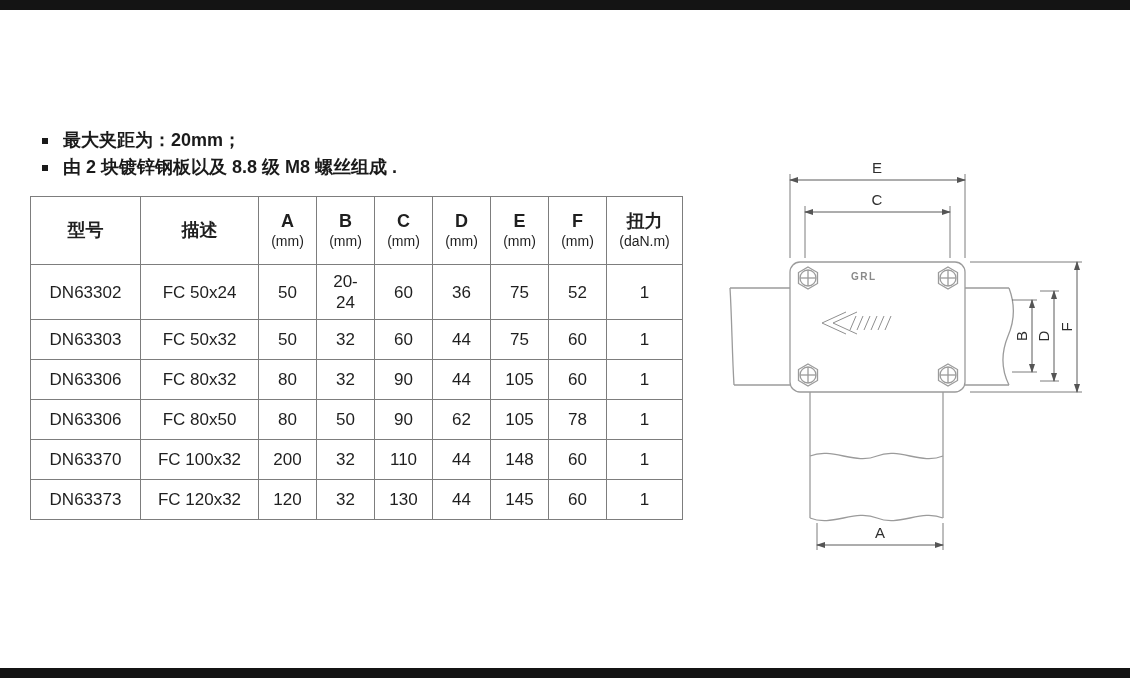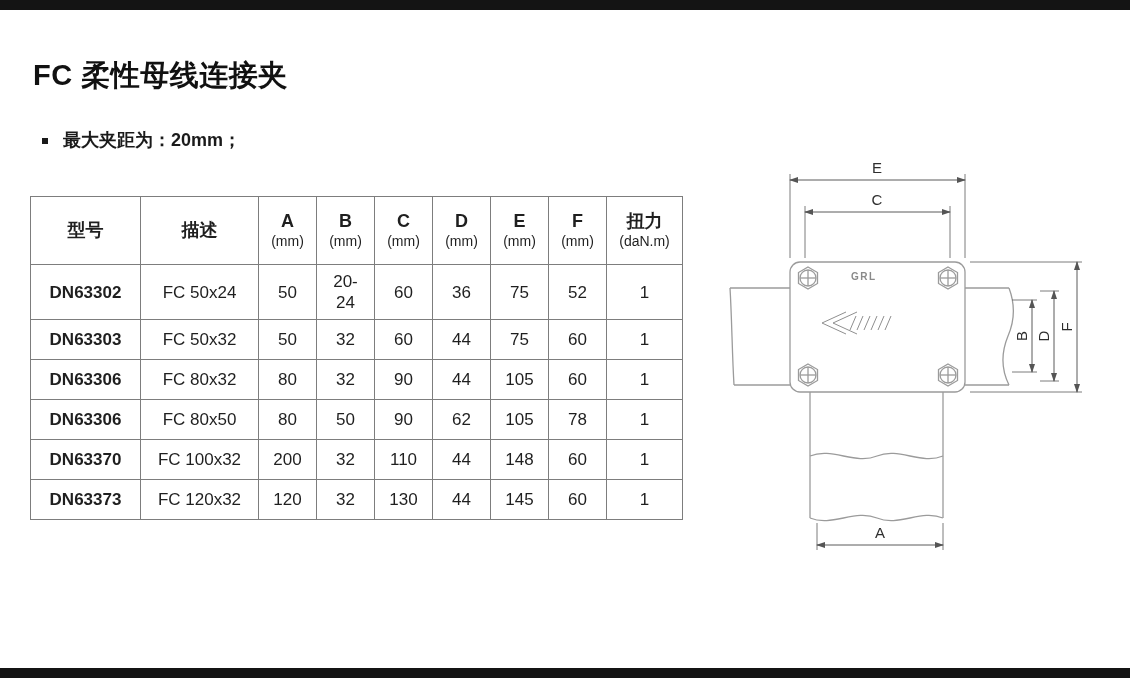--- a/index.html
+++ b/index.html
@@ -17,45 +17,48 @@
   .bullets li { display:flex; align-items:center; gap:15px; font-size:18px; font-weight:bold; color:#1a1a1a; line-height:27px; }
   .sq { width:6px; height:6px; background:#1a1a1a; flex:0 0 auto; }
 
   table.spec { position:absolute; left:30px; top:196px; width:652px; border-collapse:collapse; table-layout:fixed; font-size:17px; color:#1f1f1f; }
   .spec th, .spec td { border:1px solid #7d7d7d; text-align:center; vertical-align:middle; }
   .spec thead th { height:68px; font-weight:bold; padding:5px 2px; }
   .h-main { display:block; font-size:18px; line-height:21px; font-weight:bold; }
   .h-sub  { display:block; font-size:14px; line-height:18px; font-weight:normal; }
   .h-sub:empty { display:none; }
   .spec td { height:40px; padding:6px 3px; line-height:21px; }
-  .spec td.model { font-weight:bold; }
+  .spec td.model { font-weight:normal; }
   .bcell { display:inline-block; max-width:2.3em; }
 
   .diagram { position:absolute; left:700px; top:146px; }
   .part { stroke:#9b9b9b; stroke-width:1.3; fill:none; }
   .partfill { stroke:#9b9b9b; stroke-width:1.3; fill:#ffffff; }
   .dim { stroke:#5a5a5a; stroke-width:1; fill:none; }
   .ext { stroke:#5a5a5a; stroke-width:0.8; fill:none; }
   .dimlabel { fill:#2e2e2e; font-size:15px; font-family:"Liberation Sans","DejaVu Sans",sans-serif; }
   .brand { fill:#8a8a8a; font-size:10px; font-weight:bold; letter-spacing:1.5px; font-family:"Liberation Sans","DejaVu Sans",sans-serif; }
   .hatch { stroke:#8f8f8f; stroke-width:1; }
 </style>
 </head>
 <body>
 
 <div class="page">
 
   <div class="bar top"></div>
 
-  <h1 class="title">FC 柔性母线连接夹</h1>
 
   <ul class="bullets">
     <li>
       <span class="sq"></span>
       <span>最大夹距为：20mm；</span>
+    </li>
+    <li>
+      <span class="sq"></span>
+      <span>由 2 块镀锌钢板以及 8.8 级 M8 螺丝组成 .</span>
     </li>
   </ul>
 
   <table class="spec">
     <colgroup>
       <col style="width:110px">
         <col style="width:118px">
         <col style="width:58px">
         <col style="width:58px">
       <col style="width:58px">

